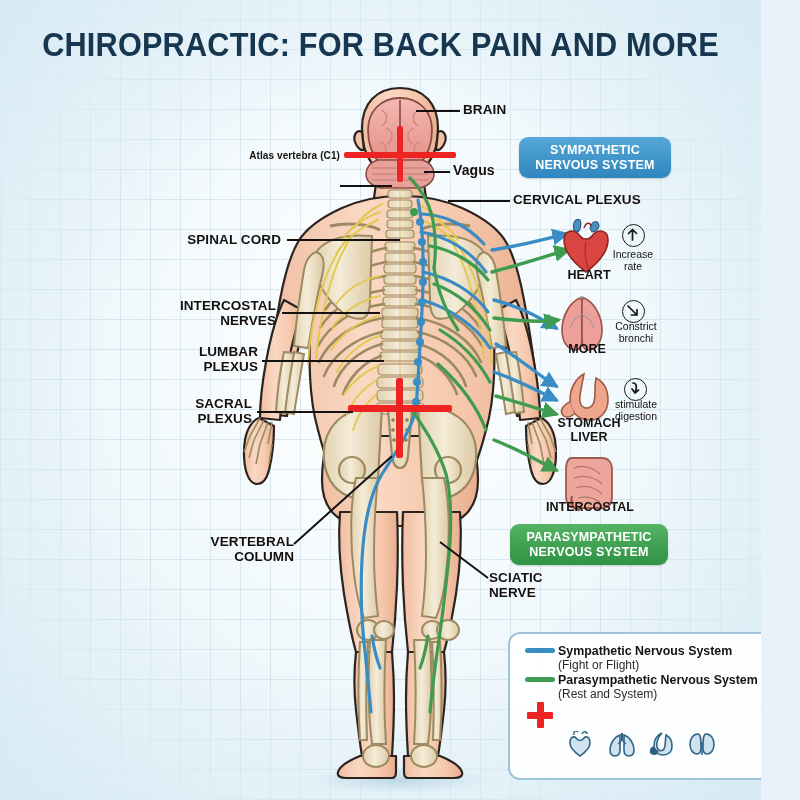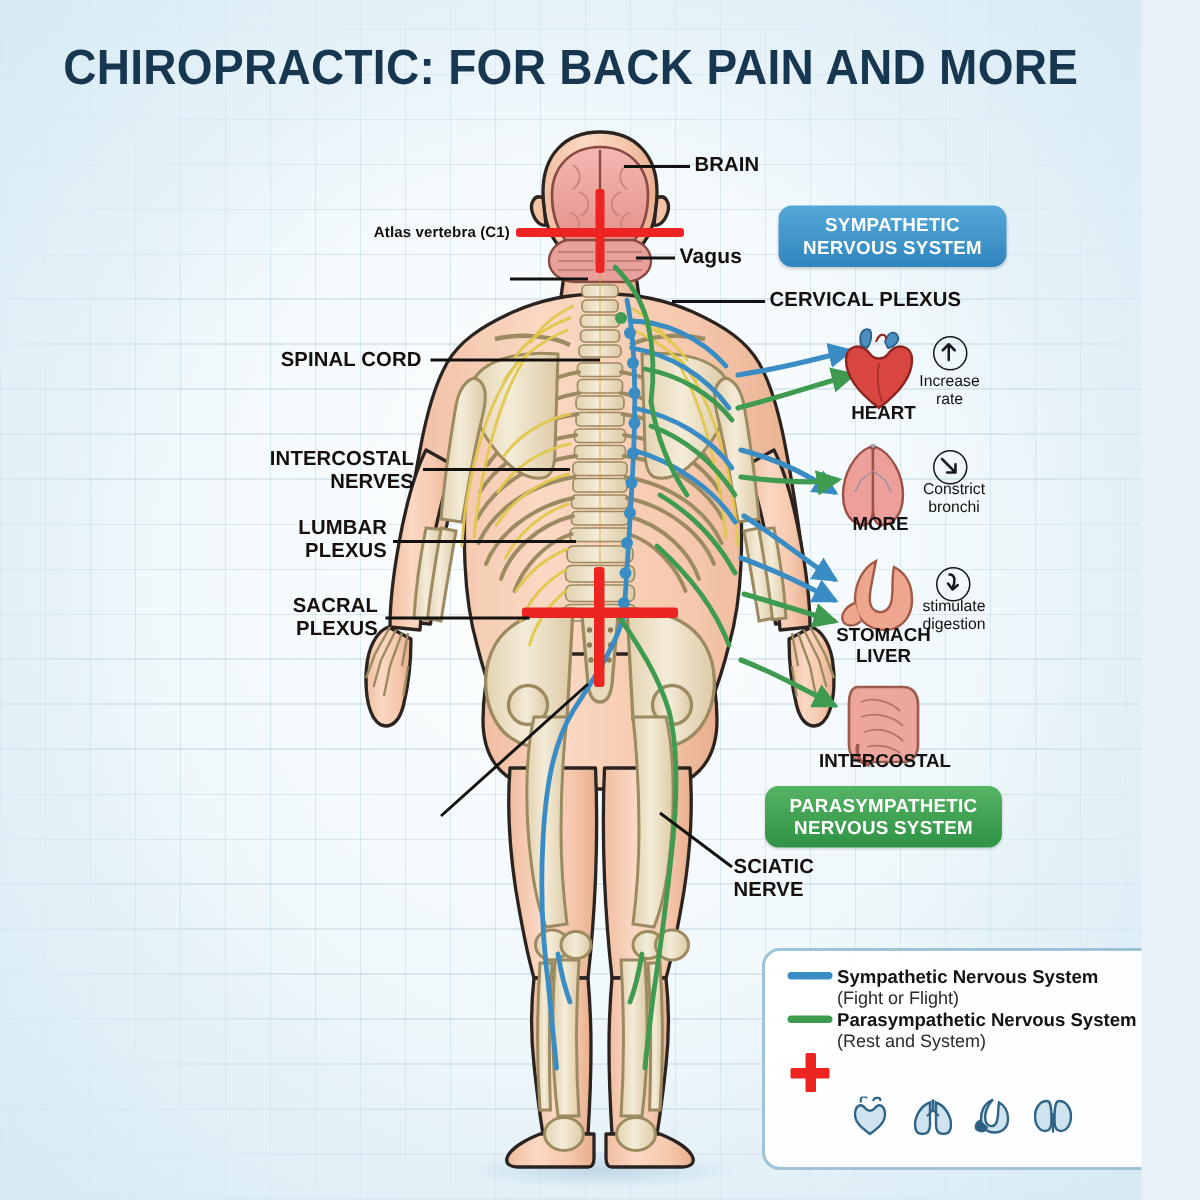--- a/index.html
+++ b/index.html
@@ -458,20 +458,22 @@
   <div class="lead" style="left:282px;top:312px;width:98px;"></div>
 
   <div class="lbl r" style="left:150px;top:344px;width:108px;">LUMBAR
 PLEXUS</div>
   <div class="lead" style="left:262px;top:360px;width:122px;"></div>
 
   <div class="lbl r" style="left:150px;top:396px;width:102px;">SACRAL
 PLEXUS</div>
   <div class="lead" style="left:257px;top:411px;width:96px;"></div>
 
+  <div class="lbl r" style="left:150px;top:534px;width:144px;">VERTEBRAL
+COLUMN</div>
   <svg style="position:absolute;left:290px;top:452px;" width="120" height="100">
     <line x1="4" y1="92" x2="102" y2="4" stroke="#141210" stroke-width="2"></line>
   </svg>
 
   <div class="lbl" style="left:463px;top:102px;">BRAIN</div>
   <div class="lead" style="left:416px;top:110px;width:44px;"></div>
 
   <div class="lbl" style="left:453px;top:163px;font-size:14px;text-align:center;">Vagus</div>
   <div class="lead" style="left:424px;top:171px;width:26px;"></div>
 

